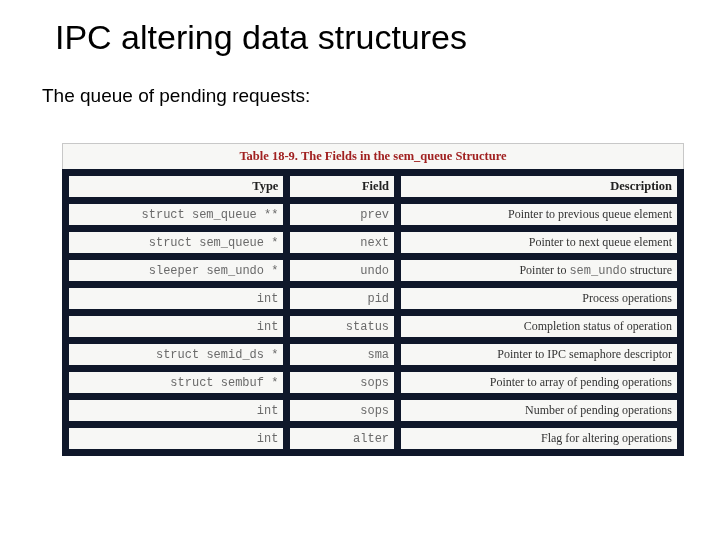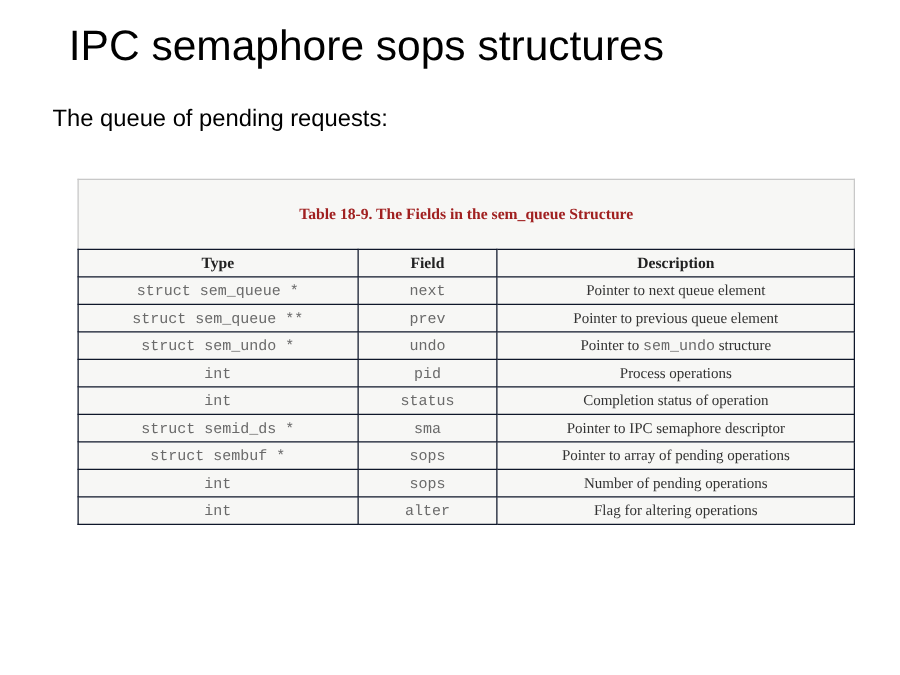--- a/index.html
+++ b/index.html
@@ -38,30 +38,30 @@
     background: #f7f7f5;
     border: 1px solid #c8c8c8;
     font-size: 12px;
   }
   caption {
     caption-side: top;
     text-align: center;
     font-weight: 700;
     color: #a02020;
     background: #f7f7f5;
-    padding: 20px 6px;
+    padding: 5px 6px;
     border: 1px solid #c8c8c8;
     border-bottom: none;
     font-family: Georgia, 'Times New Roman', serif;
     font-size: 12.5px;
   }
   th, td {
-    border: 1px solid #0f172a;
+    border: 7px solid #0f172a;
     padding: 3px 5px;
-    text-align: center;
+    text-align: right;
     vertical-align: middle;
     font-weight: 400;
   }
   thead th {
     font-family: Georgia, 'Times New Roman', serif;
     font-weight: 700;
     color: #222;
     font-size: 12.5px;
   }
   .col-type { width: 36%; }
@@ -75,51 +75,51 @@
   .desc {
     font-family: Georgia, 'Times New Roman', serif;
     color: #333;
     font-size: 12px;
   }
 </style>
 </head>
 <body>
 
 <div class="slide">
-  <h1 class="title">IPC semaphore sops structures</h1>
+  <h1 class="title">IPC altering data structures</h1>
   <p class="subtitle">The queue of pending requests:</p>
 
   <div class="table-wrap">
     <table>
       <caption>Table 18-9. The Fields in the sem_queue Structure</caption>
       <colgroup>
         <col class="col-type">
           <col class="col-field">
           <col class="col-desc">
       </colgroup>
       <thead>
         <tr>
           <th>Type</th>
           <th>Field</th>
           <th>Description</th>
         </tr>
       </thead>
       <tbody id="tbody">
           <tr>
+            <td class="mono">struct sem_queue **</td>
+            <td class="mono">prev</td>
+            <td class="desc"><span>Pointer to previous queue element</span></td>
+          </tr>
+          <tr>
             <td class="mono">struct sem_queue *</td>
             <td class="mono">next</td>
             <td class="desc"><span>Pointer to next queue element</span></td>
           </tr>
           <tr>
-            <td class="mono">struct sem_queue **</td>
-            <td class="mono">prev</td>
-            <td class="desc"><span>Pointer to previous queue element</span></td>
-          </tr>
-          <tr>
-            <td class="mono">struct sem_undo *</td>
+            <td class="mono">sleeper sem_undo *</td>
             <td class="mono">undo</td>
             <td class="desc"><span>Pointer to </span><span class="mono">sem_undo</span><span> structure</span></td>
           </tr>
           <tr>
             <td class="mono">int</td>
             <td class="mono">pid</td>
             <td class="desc"><span>Process operations</span></td>
           </tr>
           <tr>
             <td class="mono">int</td>

